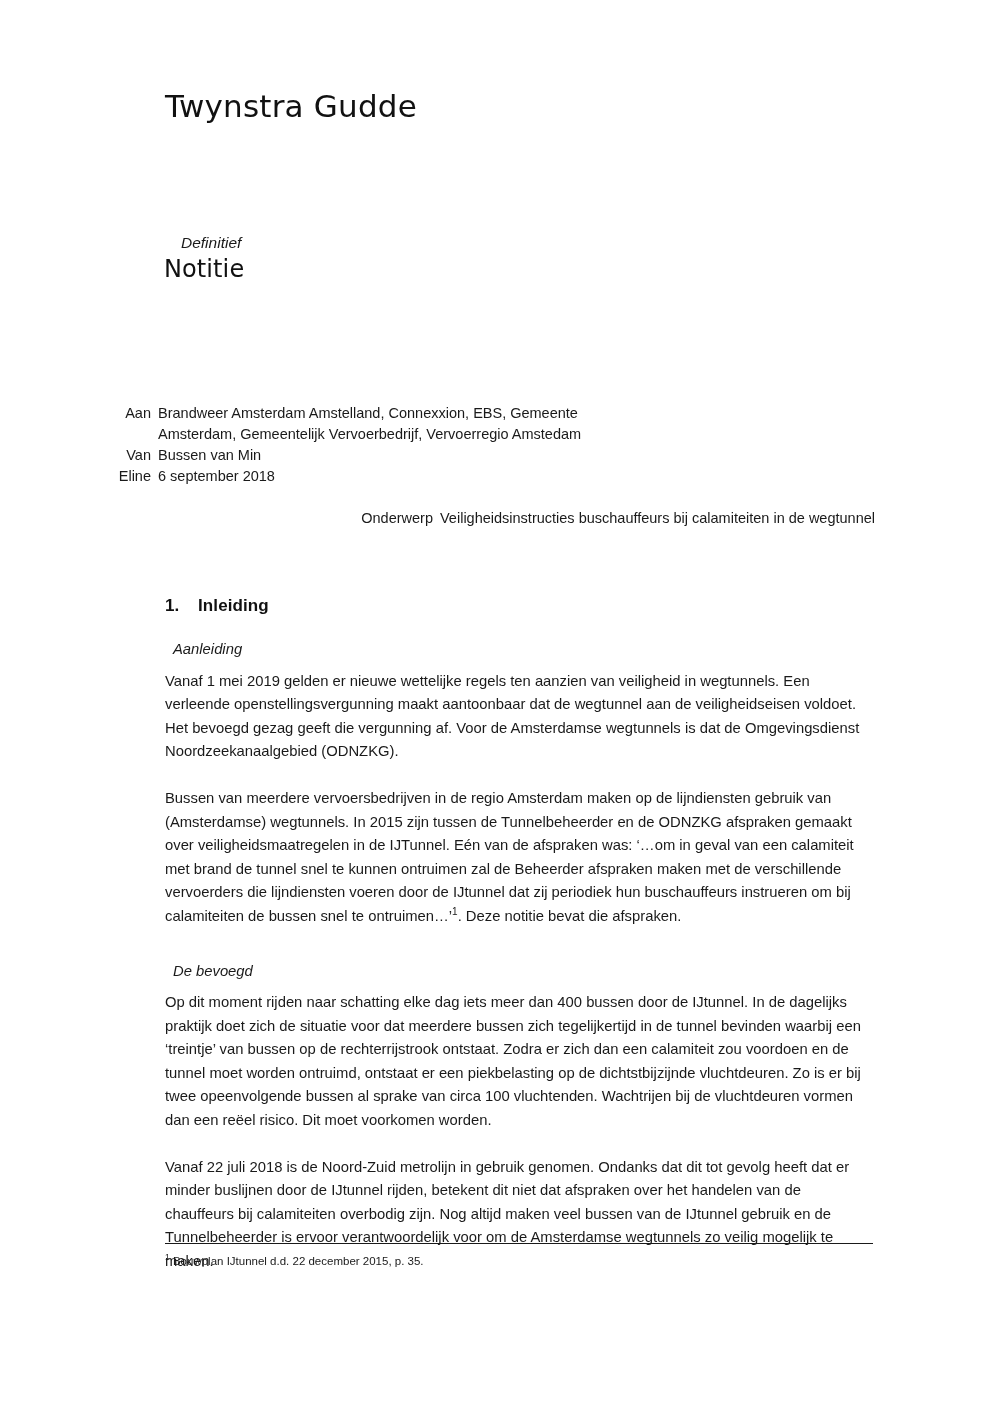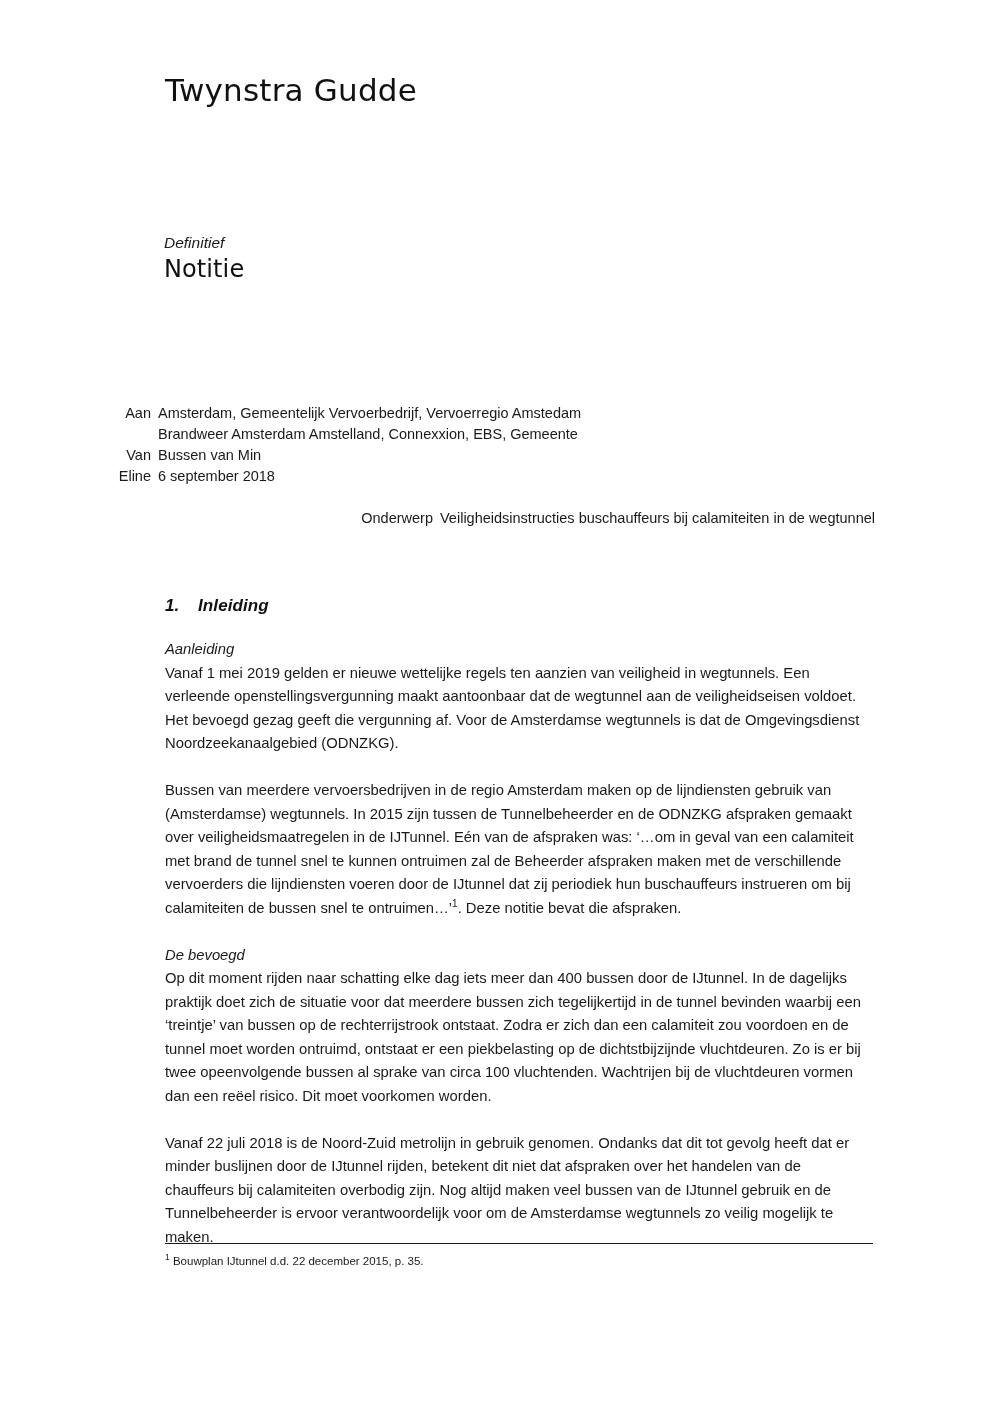--- a/index.html
+++ b/index.html
@@ -16,33 +16,33 @@
     font-family: "Liberation Sans", sans-serif;
     color: #1a1a1a;
     overflow: hidden;
     box-sizing: border-box;
   }
 
   
   .logo {
     position: absolute;
     left: 165px;
-    top: 72px;
+    top: 88px;
     font-family: "DejaVu Sans", sans-serif;
     font-size: 31px;
     font-weight: 400;
     letter-spacing: 0.2px;
     color: #111111;
     white-space: nowrap;
   }
 
   
   .doc-status {
     position: absolute;
-    left: 164px;
+    left: 181px;
     top: 234px;
     font-size: 15.5px;
     font-style: italic;
     color: #1a1a1a;
   }
   .doc-title {
     position: absolute;
     left: 164px;
     top: 255px;
     font-family: "DejaVu Sans", sans-serif;
@@ -92,28 +92,27 @@
     left: 165px;
     top: 596px;
     width: 708px;
   }
   h2.section-heading {
     margin: 0 0 22px 0;
     font-size: 17px;
     font-weight: bold;
     color: #111111;
     letter-spacing: 0.1px;
-    font-style: italic;
   }
   h2.section-heading .num {
     display: inline-block;
     width: 33px;
   }
   .subhead {
-    margin: 0;
+    margin: 8px;
     font-size: 14.8px;
     font-style: italic;
     line-height: 23.5px;
     color: #1a1a1a;
   }
   p.body {
     margin: 0;
     font-size: 14.8px;
     line-height: 23.5px;
     color: #1a1a1a;
@@ -159,22 +158,22 @@
 
   <div class="doc-status">Definitief</div>
 
   <div class="doc-title">Notitie</div>
 
   <div class="meta">
 
     <div class="meta-row">
       <div class="meta-label">Aan</div>
       <div class="meta-value">
+        <span class="line">Brandweer Amsterdam Amstelland, Connexxion, EBS, Gemeente</span>
         <span class="line">Amsterdam, Gemeentelijk Vervoerbedrijf, Vervoerregio Amstedam</span>
-        <span class="line">Brandweer Amsterdam Amstelland, Connexxion, EBS, Gemeente</span>
       </div>
     </div>
 
     <div class="meta-row">
       <div class="meta-label">Van</div>
       <div class="meta-value">Bussen van Min</div>
     </div>
 
     <div class="meta-row">
       <div class="meta-label">Eline</div>

